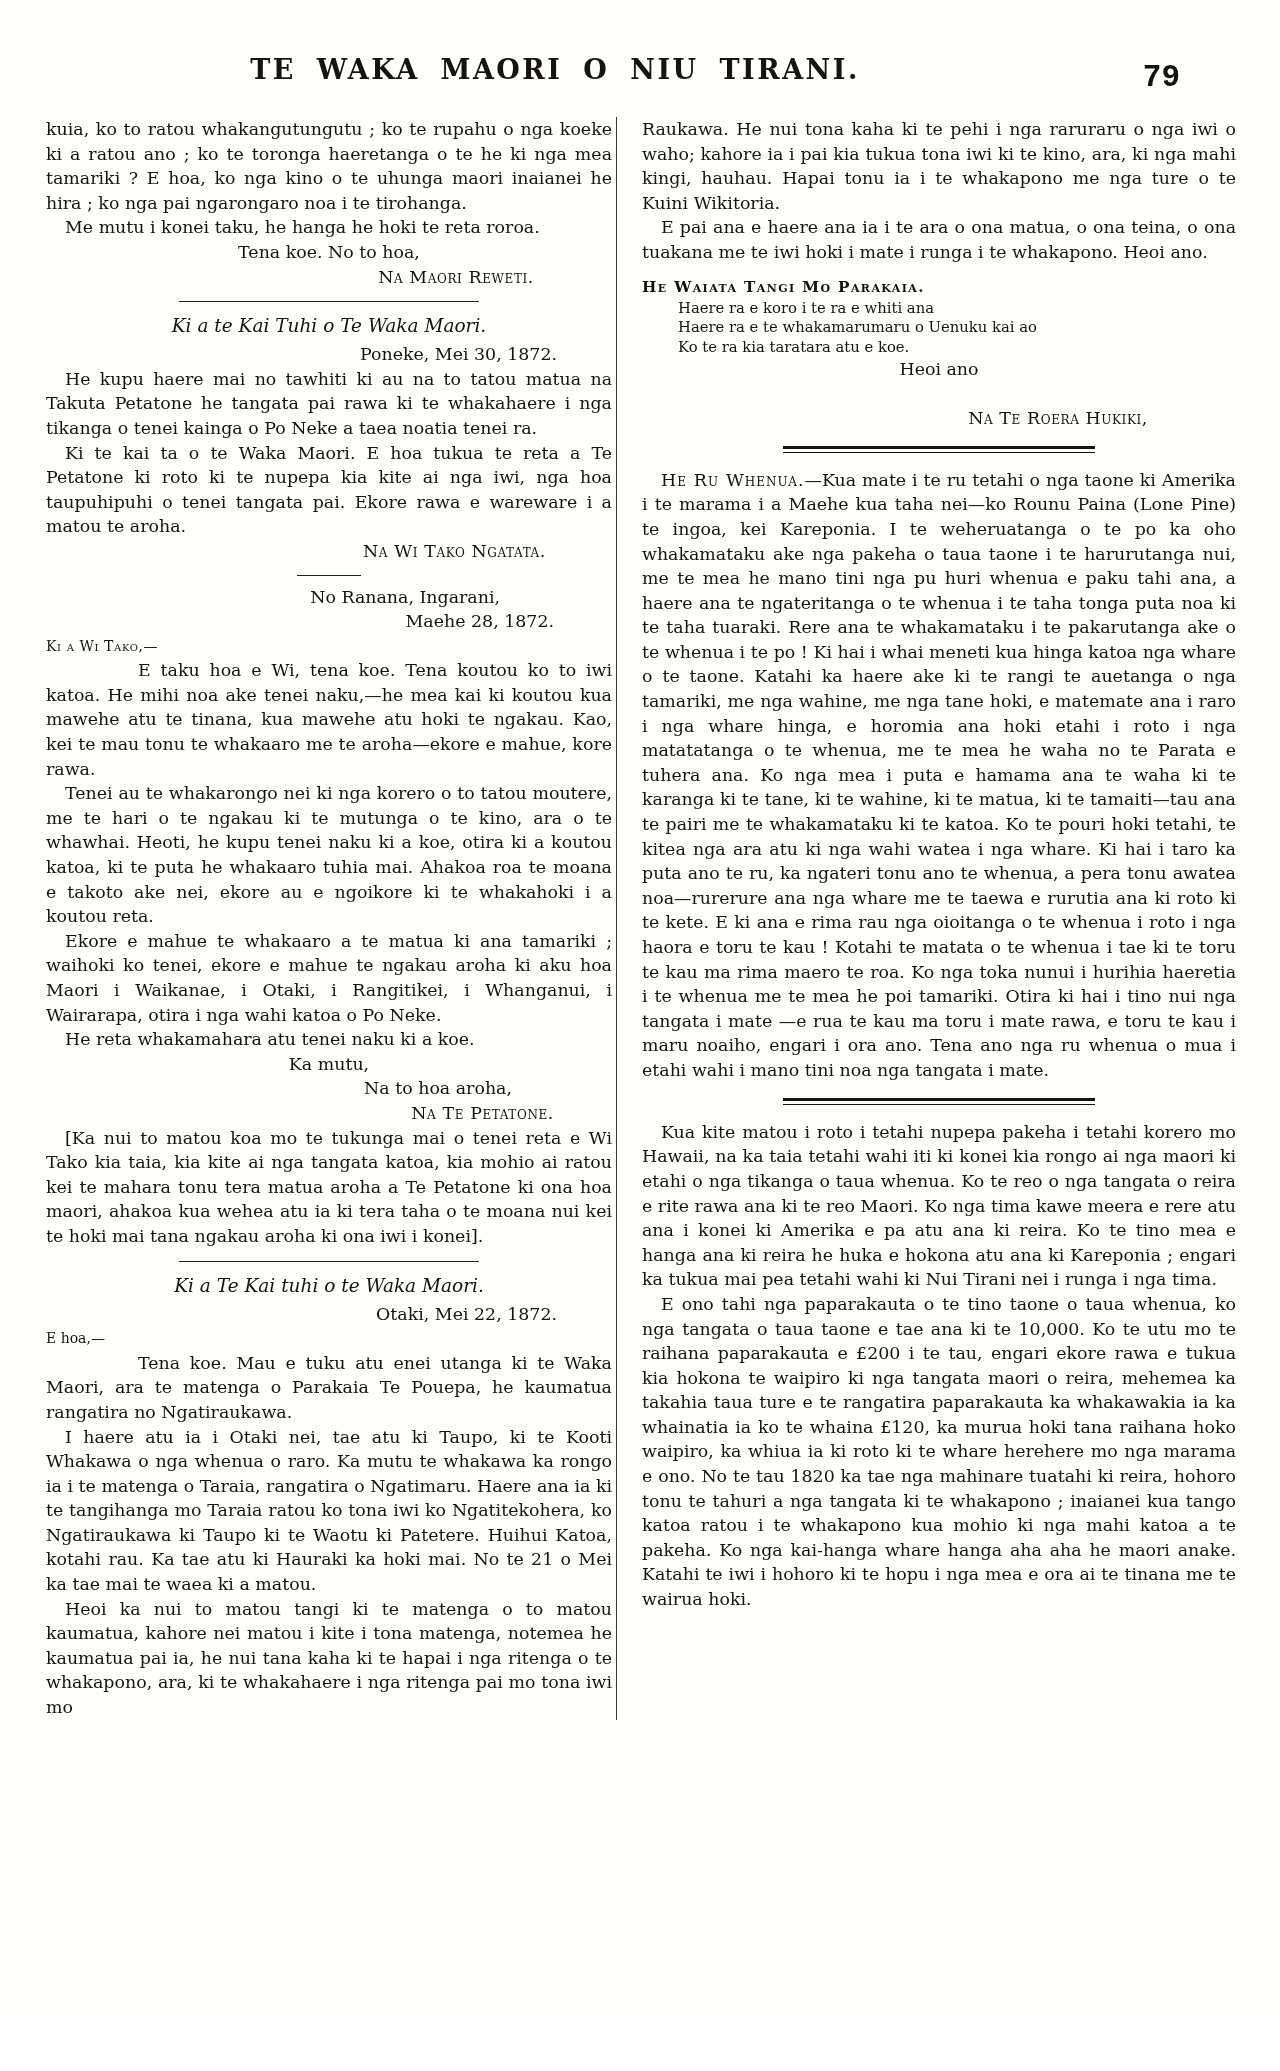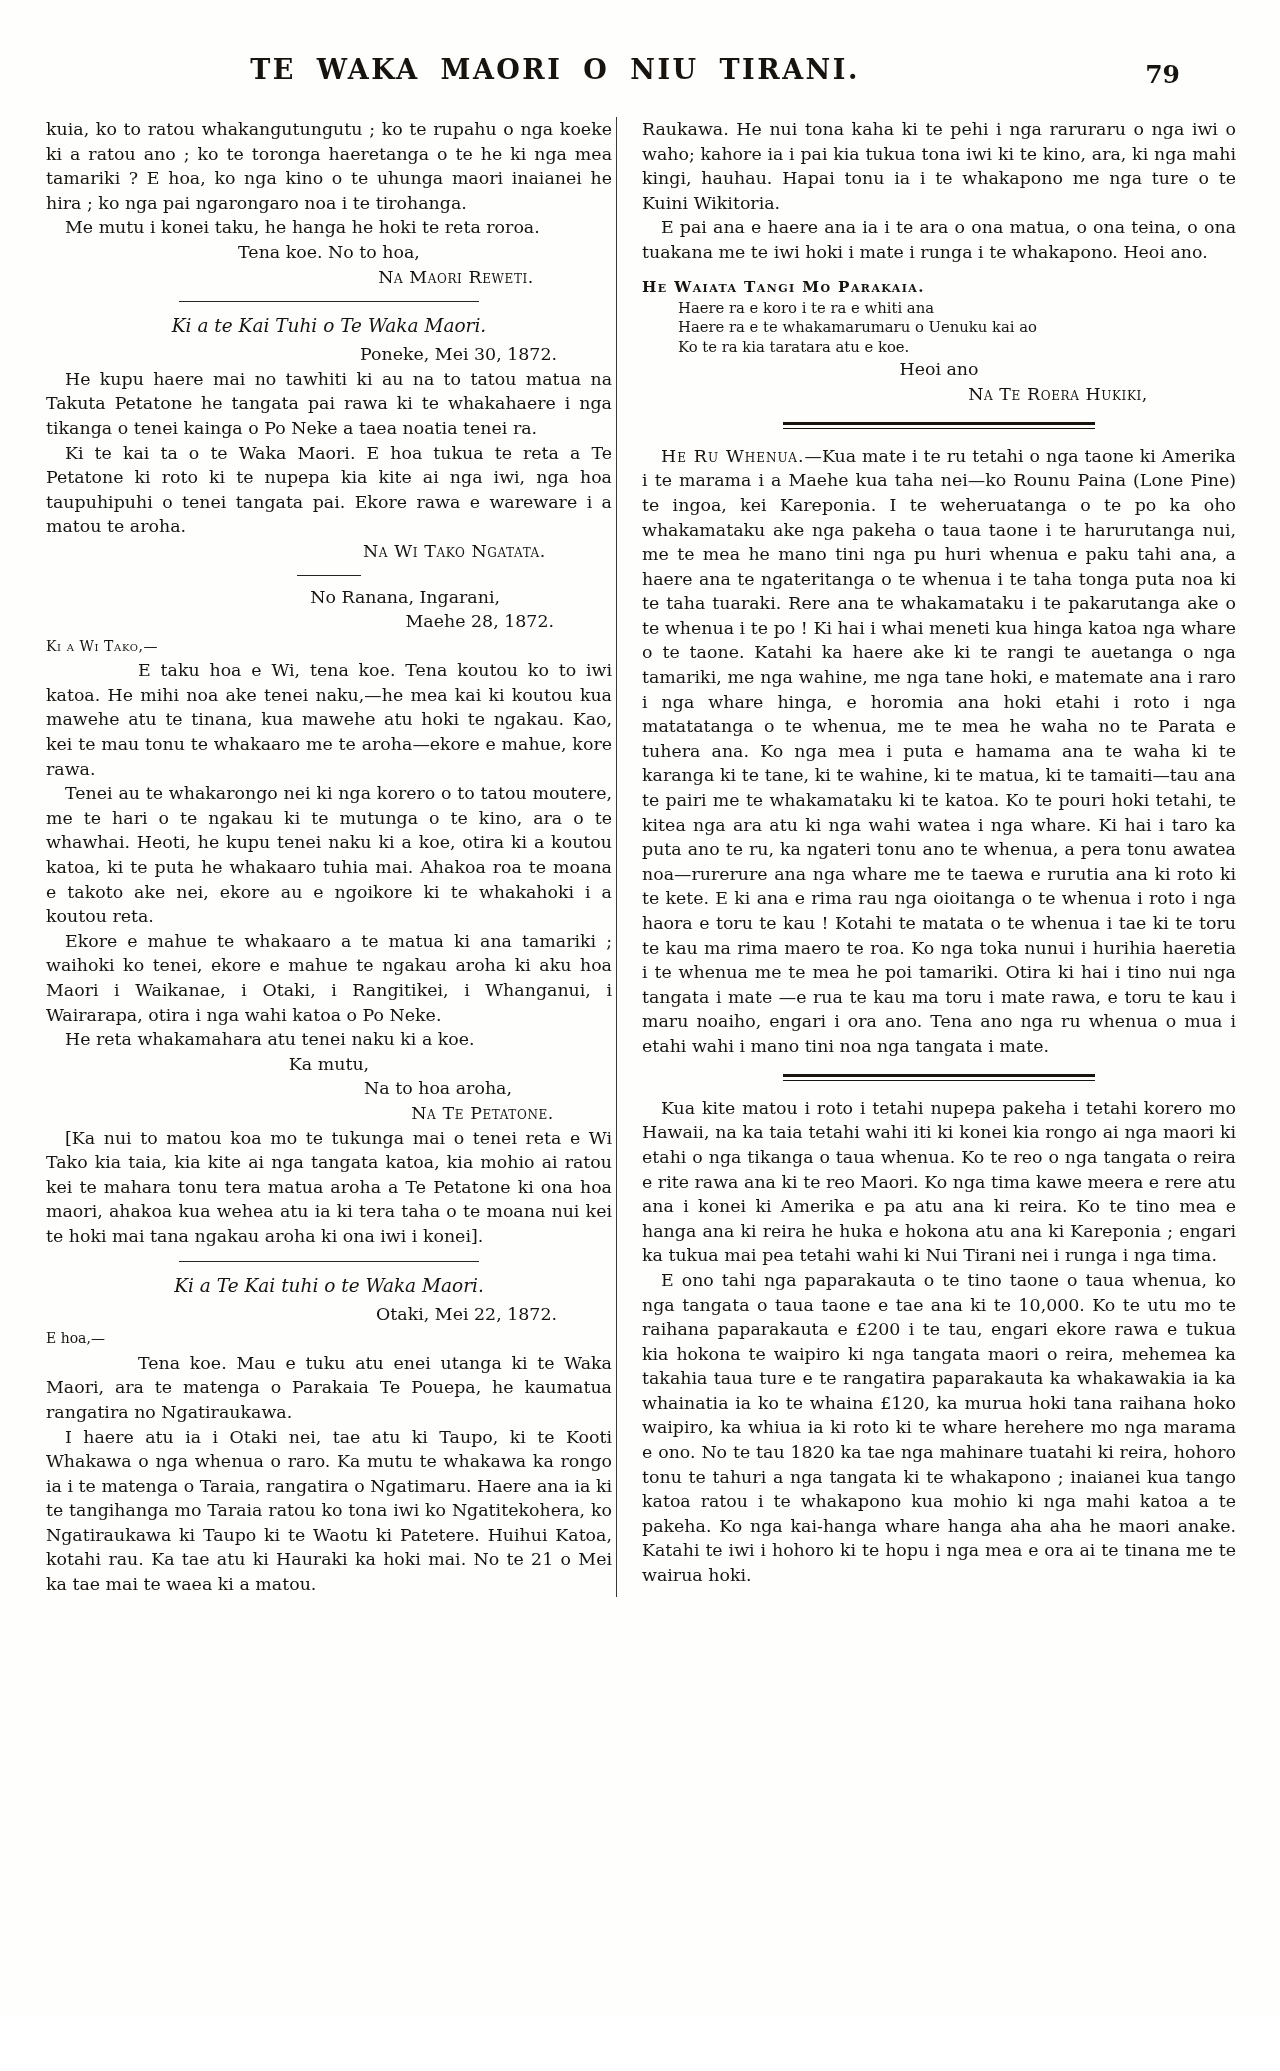--- a/index.html
+++ b/index.html
@@ -16,21 +16,21 @@
     margin:0 330px 0 160px;
     text-align:center;
     font-size:27px;
     font-weight:bold;
     letter-spacing:2.5px;
     word-spacing:9px;
     white-space:nowrap;
   }
   .page-number{
     position:absolute;top:60px;right:100px;
-    font-size:25px;font-weight:bold;
+    font-size:31px;font-weight:bold;font-family:Liberation Mono, monospace;
   }
   .cols{
     display:flex;
     margin-top:32px;
     padding:0 44px 0 46px;
     align-items:stretch;
   }
   .col-left{
     width:566px;
     padding-right:4px;
@@ -118,32 +118,33 @@
         <div class="line center">Ka mutu,</div>
         <div class="line cr" style="padding-right: 100px;">Na to hoa aroha,</div>
         <div class="line right sc" style="padding-right: 58px;">Na Te Petatone.</div>
         <div class="para indent">[Ka nui to matou koa mo te tukunga mai o tenei reta e Wi Tako kia taia, kia kite ai nga tangata katoa, kia mohio ai ratou kei te mahara tonu tera matua aroha a Te Petatone ki ona hoa maori, ahakoa kua wehea atu ia ki tera taha o te moana nui kei te hoki mai tana ngakau aroha ki ona iwi i konei].</div>
         <div class="rule-single"></div>
         <div class="h-italic">Ki a Te Kai tuhi o te Waka Maori.</div>
         <div class="dateline" style="padding-right: 55px;">Otaki, Mei 22, 1872.</div>
         <div class="salut">E hoa,—</div>
         <div class="para open">Tena koe.  Mau e tuku atu enei utanga ki te Waka Maori, ara te matenga o Parakaia Te Pouepa, he kaumatua rangatira no Ngatiraukawa.</div>
         <div class="para indent">I haere atu ia i Otaki nei, tae atu ki Taupo, ki te Kooti Whakawa o nga whenua o raro.  Ka mutu te whakawa ka rongo ia i te matenga o Taraia, rangatira o Ngatimaru.  Haere ana ia ki te tangihanga mo Taraia ratou ko tona iwi ko Ngatitekohera, ko Ngatiraukawa ki Taupo ki te Waotu ki Patetere.  Huihui Katoa, kotahi rau.  Ka tae atu ki Hauraki ka hoki mai.  No te 21 o Mei ka tae mai te waea ki a matou.</div>
+        <div class="para indent">Heoi ka nui to matou tangi ki te matenga o to matou kaumatua, kahore nei matou i kite i tona matenga, notemea he kaumatua pai ia, he nui tana kaha ki te hapai i nga ritenga o te whakapono, ara, ki te whakahaere i nga ritenga pai mo tona iwi mo</div>
       </div>
     <div class="col-right">
         <div class="para flush">Raukawa.  He nui tona kaha ki te pehi i nga raruraru o nga iwi o waho;  kahore ia i pai kia tukua tona iwi ki te kino, ara, ki nga mahi kingi, hauhau. Hapai tonu ia i te whakapono me nga ture o te Kuini Wikitoria.</div>
         <div class="para indent">E pai ana e haere ana ia i te ara o ona matua, o ona teina, o ona tuakana me te iwi hoki i mate i runga i te whakapono.  Heoi ano.</div>
         <div class="poem-h sc">He Waiata Tangi Mo Parakaia.</div>
         <div class="poem">
           <div class="poem-line">Haere ra e koro i te ra e whiti ana</div>
           <div class="poem-line">Haere ra e te whakamarumaru o Uenuku kai ao</div>
           <div class="poem-line">Ko te ra kia taratara atu e koe.</div>
         </div>
         <div class="line center">Heoi ano</div>
-        <div class="line cr sc" style="padding-right: 88px;">Na Te Roera Hukiki,</div>
+        <div class="line cr sc" style="padding-right: 88px; margin-top: 24px;">Na Te Roera Hukiki,</div>
         <div class="rule-double"></div>
         <div class="para indent"><span class="sc lead">He Ru Whenua.</span>—Kua mate i te ru tetahi o nga taone ki Amerika i te marama i a Maehe kua taha nei—ko Rounu Paina (Lone Pine) te ingoa, kei Kareponia.  I te weheruatanga o te po ka oho whakamataku ake nga pakeha o taua taone i te harurutanga nui, me te mea he mano tini nga pu huri whenua e paku tahi ana, a haere ana te ngateritanga o te whenua i te taha tonga puta noa ki te taha tuaraki.  Rere ana te whakamataku i te pakarutanga ake o te whenua i te po !  Ki hai i whai meneti kua hinga katoa nga whare o te taone.  Katahi ka haere ake ki te rangi te auetanga o nga tamariki, me nga wahine, me nga tane hoki, e matemate ana i raro i nga whare hinga, e horomia ana hoki etahi i roto i nga matatatanga o te whenua, me te mea he waha no te Parata e tuhera ana.  Ko nga mea i puta e hamama ana te waha ki te karanga ki te tane, ki te wahine, ki te matua, ki te tamaiti—tau ana te pairi me te whakamataku ki te katoa.  Ko te pouri hoki tetahi, te kitea nga ara atu ki nga wahi watea i nga whare.  Ki hai i taro ka puta ano te ru, ka ngateri tonu ano te whenua, a pera tonu awatea noa—rurerure ana nga whare me te taewa e rurutia ana ki roto ki te kete.  E ki ana e rima rau nga oioitanga o te whenua i roto i nga haora e toru te kau !  Kotahi te matata o te whenua i tae ki te toru te kau ma rima maero te roa.  Ko nga toka nunui i hurihia haeretia i te whenua me te mea he poi tamariki.  Otira ki hai i tino nui nga tangata i mate —e rua te kau ma toru i mate rawa, e toru te kau i maru noaiho, engari i ora ano.  Tena ano nga ru whenua o mua i etahi wahi i mano tini noa nga tangata i mate.</div>
         <div class="rule-double"></div>
         <div class="para indent">Kua kite matou i roto i tetahi nupepa pakeha i tetahi korero mo Hawaii, na ka taia tetahi wahi iti ki konei kia rongo ai nga maori ki etahi o nga tikanga o taua whenua.  Ko te reo o nga tangata o reira e rite rawa ana ki te reo Maori.  Ko nga tima kawe meera e rere atu ana i konei ki Amerika e pa atu ana ki reira.  Ko te tino mea e hanga ana ki reira he huka e hokona atu ana ki Kareponia ;  engari ka tukua mai pea tetahi wahi ki Nui Tirani nei i runga i nga tima.</div>
         <div class="para indent">E ono tahi nga paparakauta o te tino taone o taua whenua, ko nga tangata o taua taone e tae ana ki te 10,000.  Ko te utu mo te raihana paparakauta e £200 i te tau, engari ekore rawa e tukua kia hokona te waipiro ki nga tangata maori o reira, mehemea ka takahia taua ture e te rangatira paparakauta ka whakawakia ia ka whainatia ia ko te whaina £120, ka murua hoki tana raihana hoko waipiro, ka whiua ia ki roto ki te whare herehere mo nga marama e ono.  No te tau 1820 ka tae nga mahinare tuatahi ki reira, hohoro tonu te tahuri a nga tangata ki te whakapono ;  inaianei kua tango katoa ratou i te whakapono kua mohio ki nga mahi katoa a te pakeha.  Ko nga kai-hanga whare hanga aha aha he maori anake. Katahi te iwi i hohoro ki te hopu i nga mea e ora ai te tinana me te wairua hoki.</div>
       </div>
   </div>
 </div>
 
 </body></html>

